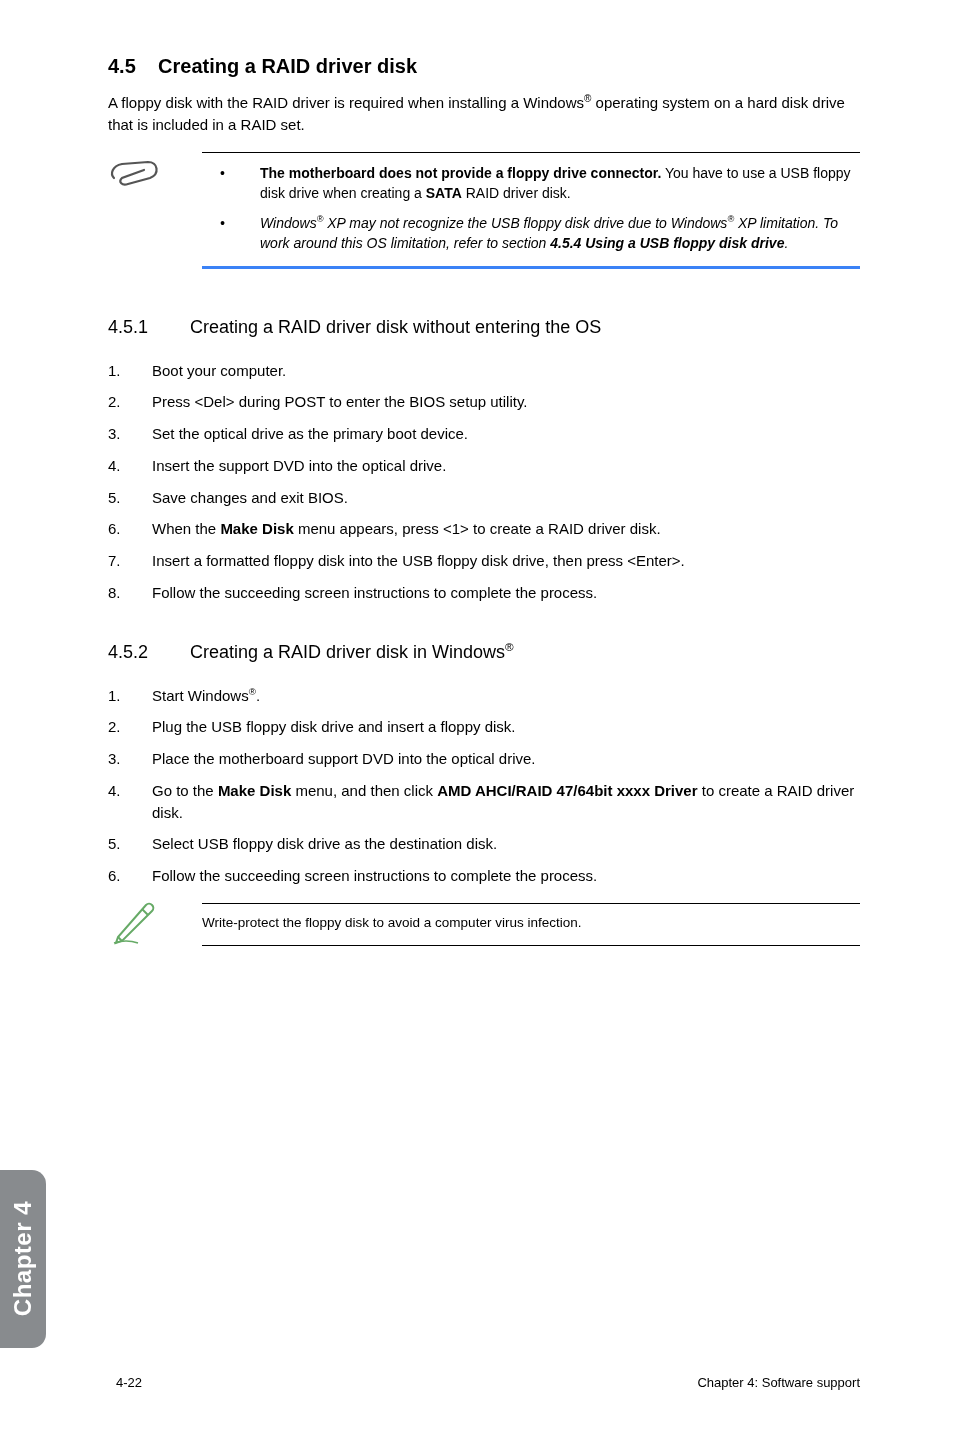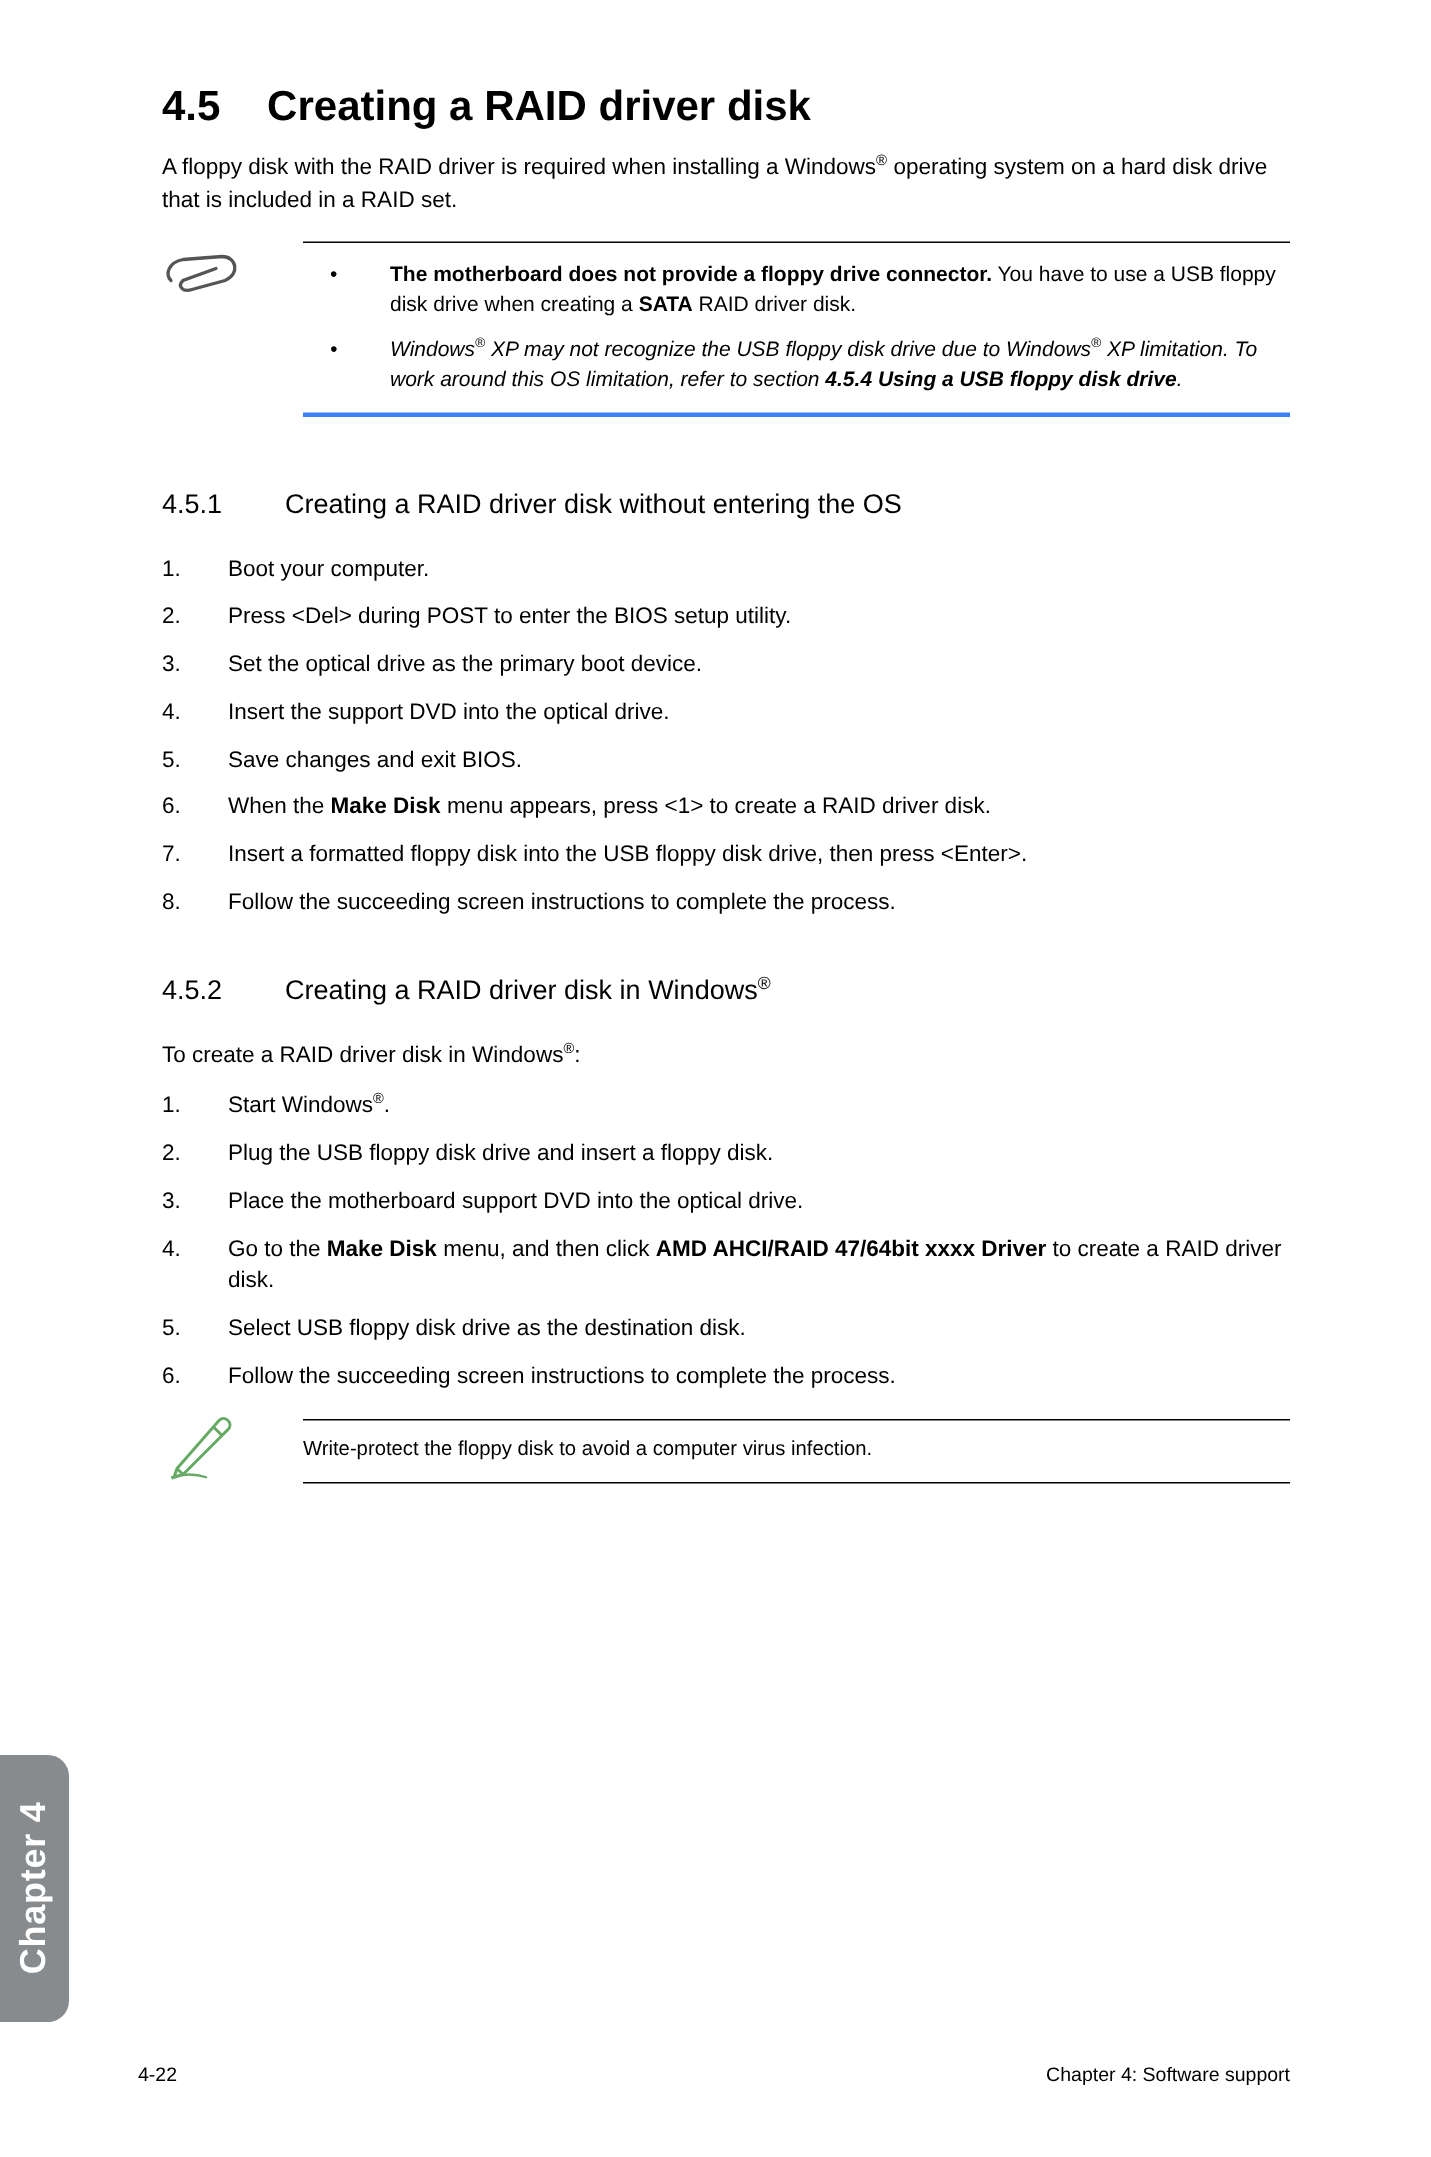--- a/index.html
+++ b/index.html
@@ -12,21 +12,21 @@
     height: 1438px;
     background: #fff;
     font-family: Arial, Helvetica, sans-serif;
     color: #000;
     position: relative;
   }
   .page-content {
     padding: 55px 94px 0 108px;
   }
   h1.section-title {
-    font-size: 28px;
+    font-size: 20px;
     font-weight: bold;
     margin-bottom: 14px;
   }
   .intro-text {
     font-size: 15px;
     line-height: 1.45;
     margin-bottom: 16px;
   }
   .intro-text sup { font-size: 10px; }
   .note-block {
@@ -127,21 +127,21 @@
     color: #fff;
     font-weight: bold;
     font-size: 24px;
     writing-mode: vertical-rl;
     transform: rotate(180deg);
     letter-spacing: 0.5px;
   }
   .footer {
     position: absolute;
     bottom: 48px;
-    left: 92px;
+    left: 116px;
     right: 94px;
     display: flex;
     justify-content: space-between;
     font-size: 13px;
   }
   b { font-weight: bold; }
   sup { font-size: 0.65em; vertical-align: super; }
 </style>
 </head>
 <body>
@@ -202,21 +202,20 @@
       </li>
       <li>
         <span class="num">8.</span>
         <span class="txt">Follow the succeeding screen instructions to complete the process.</span>
       </li>
     </ol>
 
   <h2 class="subsection-title">
     <span class="sec-num">4.5.2</span><span>Creating a RAID driver disk in Windows<sup>®</sup></span>
   </h2>
-  <p class="body-para">To create a RAID driver disk in Windows<sup>®</sup>:</p>
   <ol class="num-list" id="list2" style="margin-bottom:10px;">
       <li>
         <span class="num">1.</span>
         <span class="txt">Start Windows<sup>®</sup>.</span>
       </li>
       <li>
         <span class="num">2.</span>
         <span class="txt">Plug the USB floppy disk drive and insert a floppy disk.</span>
       </li>
       <li>

